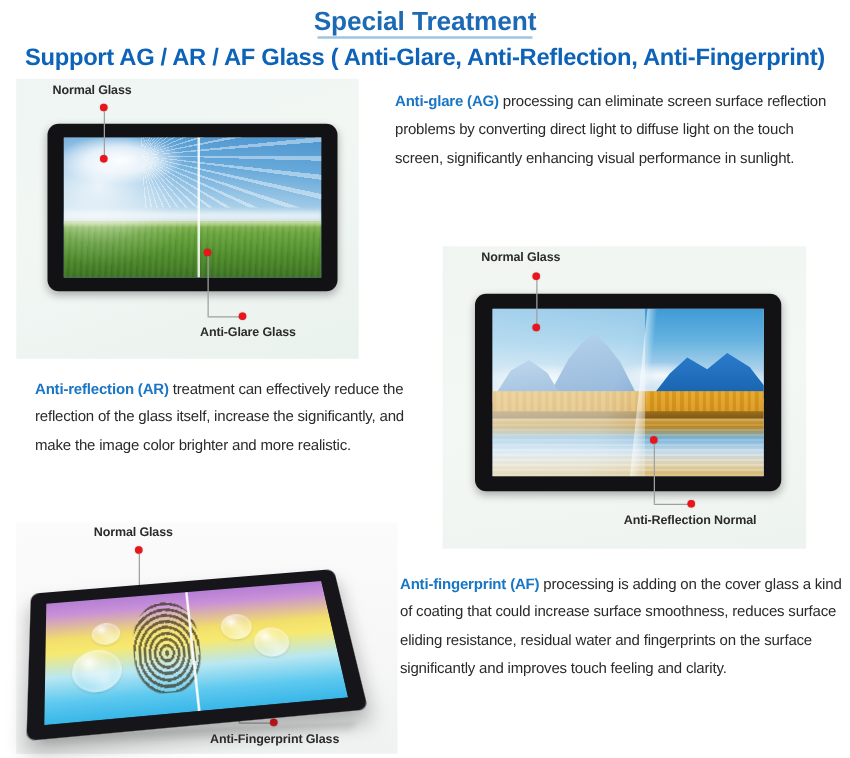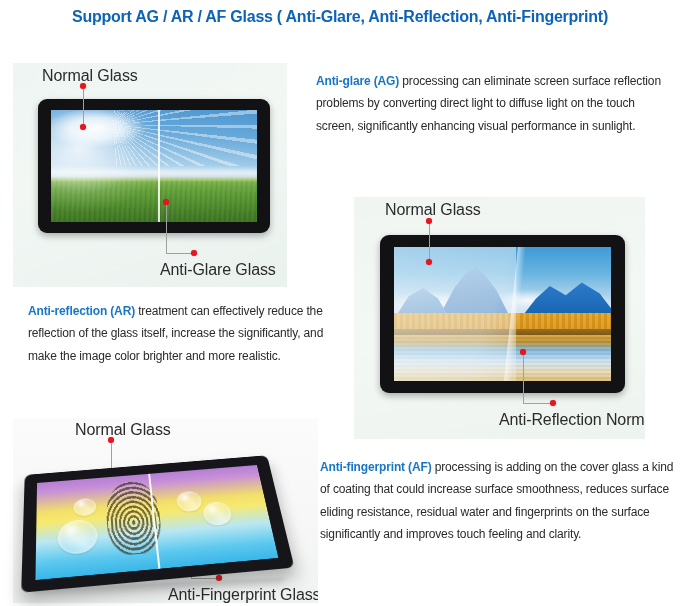--- a/index.html
+++ b/index.html
@@ -33,21 +33,21 @@
   }
   .title-underline {
     position: absolute;
     left: 3px;
     bottom: -1px;
     width: calc(100% - 6px);
     height: 2px;
     background: #9FC5E4;
   }
   .sub-title {
-    font-size: 16px;
+    font-size: 19px;
     font-weight: bold;
     color: #0D63B8;
     line-height: 20px;
     padding-top: 7px;
     letter-spacing: -0.25px;
     white-space: nowrap;
   }
 
   
   .panel {
@@ -66,22 +66,22 @@
   }
   .panel-af {
     left: 13px; top: 418px;
     width: 305px; height: 185px;
     background: linear-gradient(180deg,#fbfbfb 0%,#f7f7f7 55%,#eef2f0 100%);
   }
 
   
   .pl-label {
     position: absolute;
-    font-size: 16px;
-    font-weight: normal;
+    font-size: 10px;
+    font-weight: bold;
     color: #2b2b2b;
     white-space: nowrap;
     letter-spacing: -0.1px;
   }
   .pl-dot {
     position: absolute;
     width: 6px; height: 6px;
     border-radius: 50%;
     background: #e8151c;
     box-shadow: 0 0 1px rgba(150,0,0,.6);
@@ -251,20 +251,24 @@
     color: #1976C4;
   }
   .tb-ag { left: 316px; top: 70px;  width: 360px; }
   .tb-ar { left: 28px;  top: 300px; width: 312px; }
   .tb-af { left: 320px; top: 456px; width: 356px; }
 </style>
 </head>
 <body>
 
 <div class="header">
+  <div class="main-title">
+    <span>Special Treatment</span>
+    <span class="title-underline"></span>
+  </div>
   <div class="sub-title">Support AG / AR / AF Glass ( Anti-Glare, Anti-Reflection, Anti-Fingerprint)</div>
 </div>
 
 <div class="panel panel-ag">
 
   <div class="tablet" style="left:25px; top:36px; width:232px; height:134px;">
     <div class="tablet-screen ag-screen" style="left:13px; top:11px; right:13px; bottom:11px;">
       <div class="ag-sky"></div>
       <div class="ag-rays"></div>
       <div class="ag-cloudband"></div>

